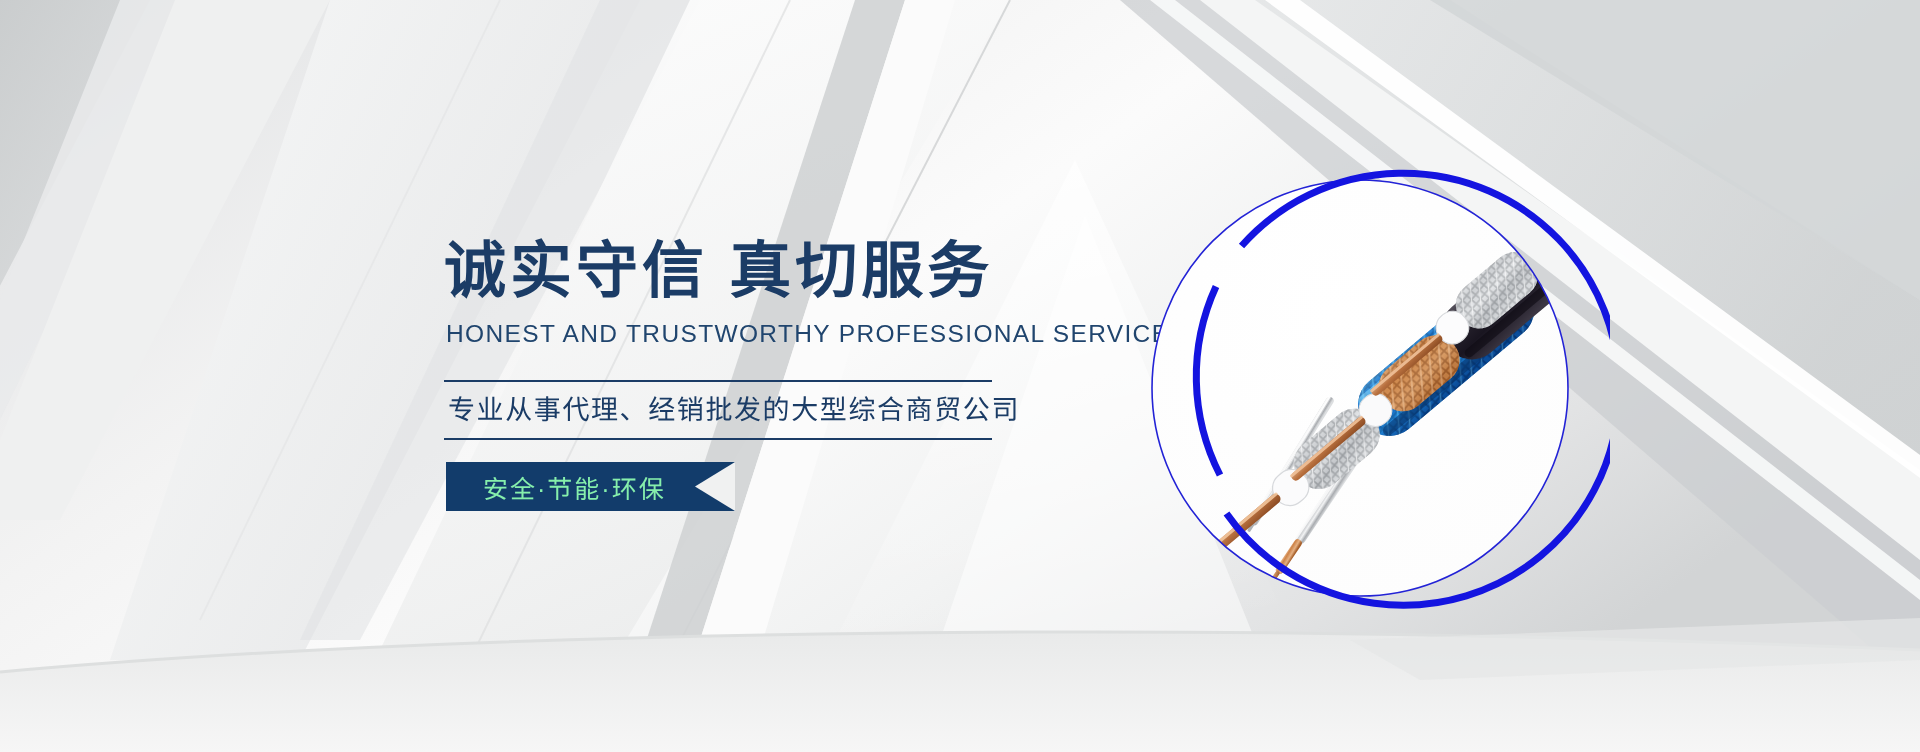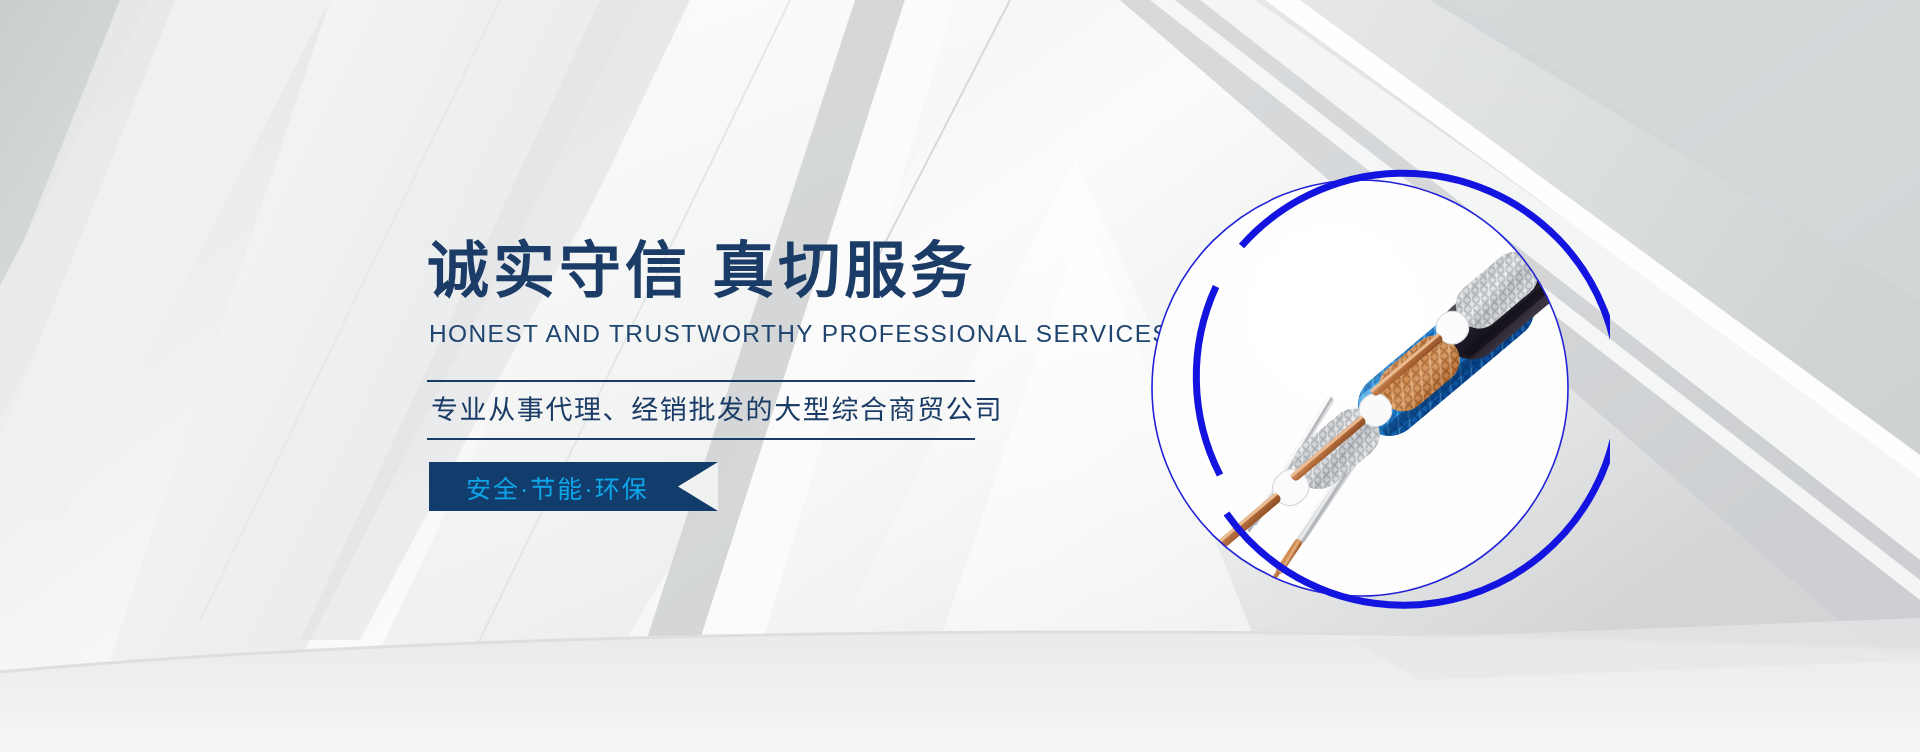--- a/index.html
+++ b/index.html
@@ -12,21 +12,21 @@
   #banner{
     position:relative;width:1920px;height:752px;overflow:hidden;
     background:linear-gradient(118deg,#d9dbdc 0%,#e8e9ea 14%,#f2f3f3 34%,#fafafa 52%,#f1f2f2 68%,#e4e5e6 84%,#d5d7d8 100%);
   }
 
   
   .bg-layer{position:absolute;inset:0;overflow:hidden;pointer-events:none;}
   .bg-layer svg{display:block;width:1920px;height:752px;}
 
   
-  .text-block{position:absolute;left:427px;top:236px;width:560px;}
+  .text-block{position:absolute;left:444px;top:236px;width:560px;}
 
   .headline{
     font-size:62px;line-height:70px;font-weight:bold;
     color:#1b3c66;letter-spacing:4px;white-space:nowrap;margin:0;
   }
   .subheadline-en{
     margin:14px 0 0 2px;font-size:24.5px;line-height:28px;
     color:#20456e;letter-spacing:1.35px;white-space:nowrap;font-weight:400;
   }
   .rule-block{margin-top:32px;width:548px;}
@@ -41,21 +41,21 @@
     width:289px;height:49px;background:#123c6b;
     display:flex;align-items:center;
     -webkit-clip-path:polygon(0 0,100% 0,100% 100%,0 100%);
   }
   .ribbon-notch{
     position:absolute;right:0;top:0;width:40px;height:49px;
     background:#f0f1f1;
     clip-path:polygon(100% 0, 100% 100%, 0 50%);
   }
   .ribbon-label{
-    position:relative;z-index:2;color:#0ea5e9;font-size:25px;
+    position:relative;z-index:2;color:#86efac;font-size:25px;
     letter-spacing:2px;padding-left:37px;white-space:nowrap;
   }
 
   
   .circle-wrap{position:absolute;left:1110px;top:140px;width:500px;height:500px;}
   .circle-wrap svg{display:block;width:500px;height:500px;}
 </style>
 </head>
 <body>
 

